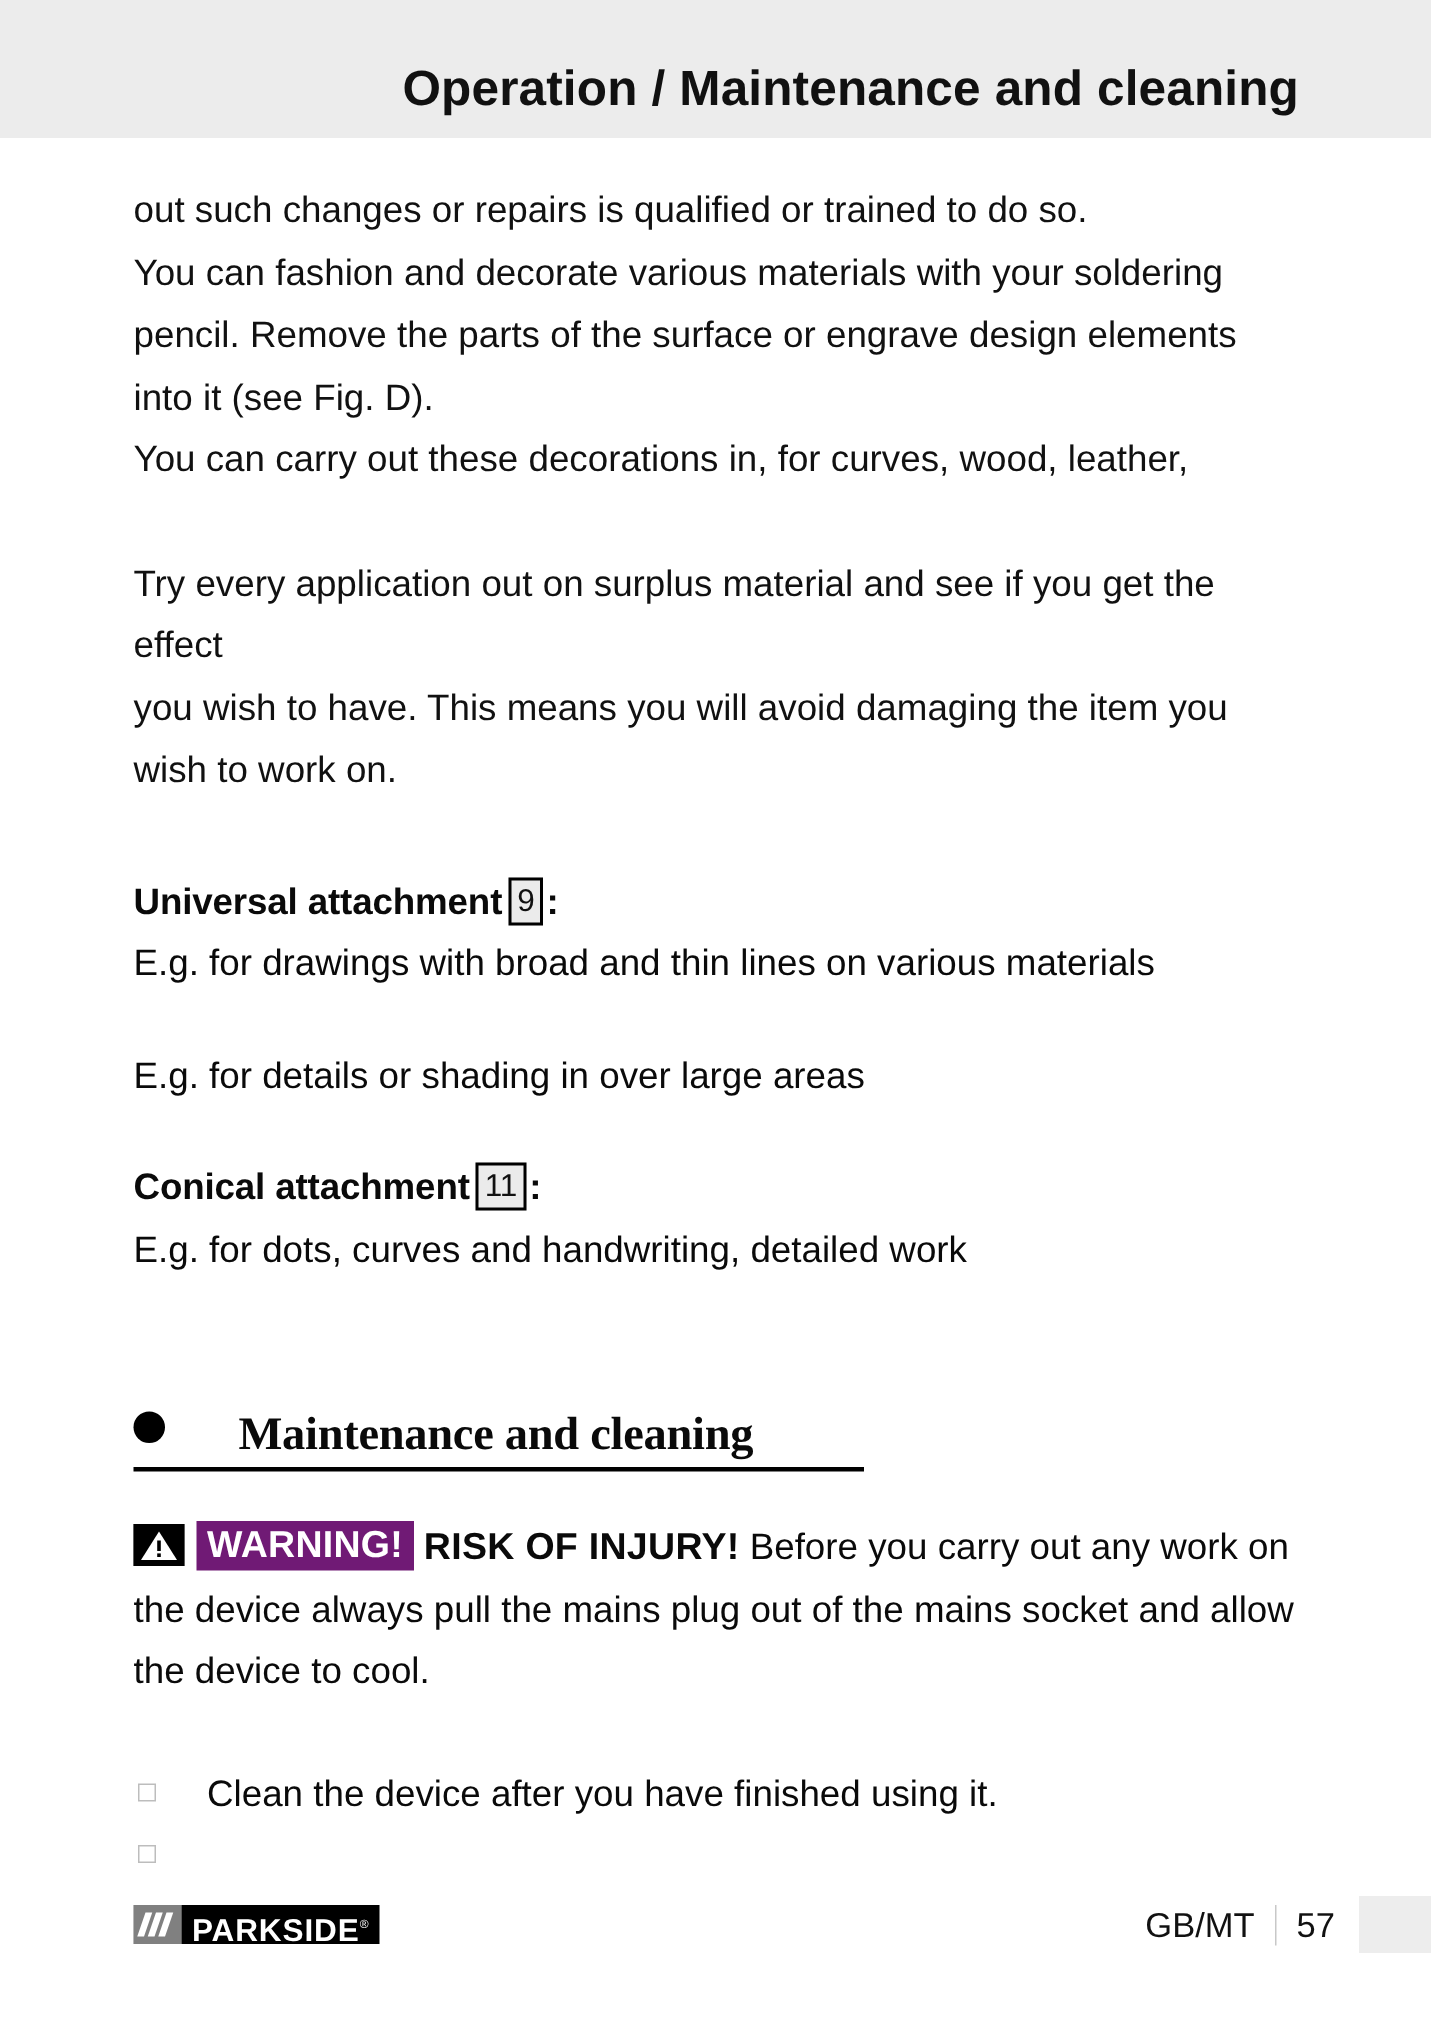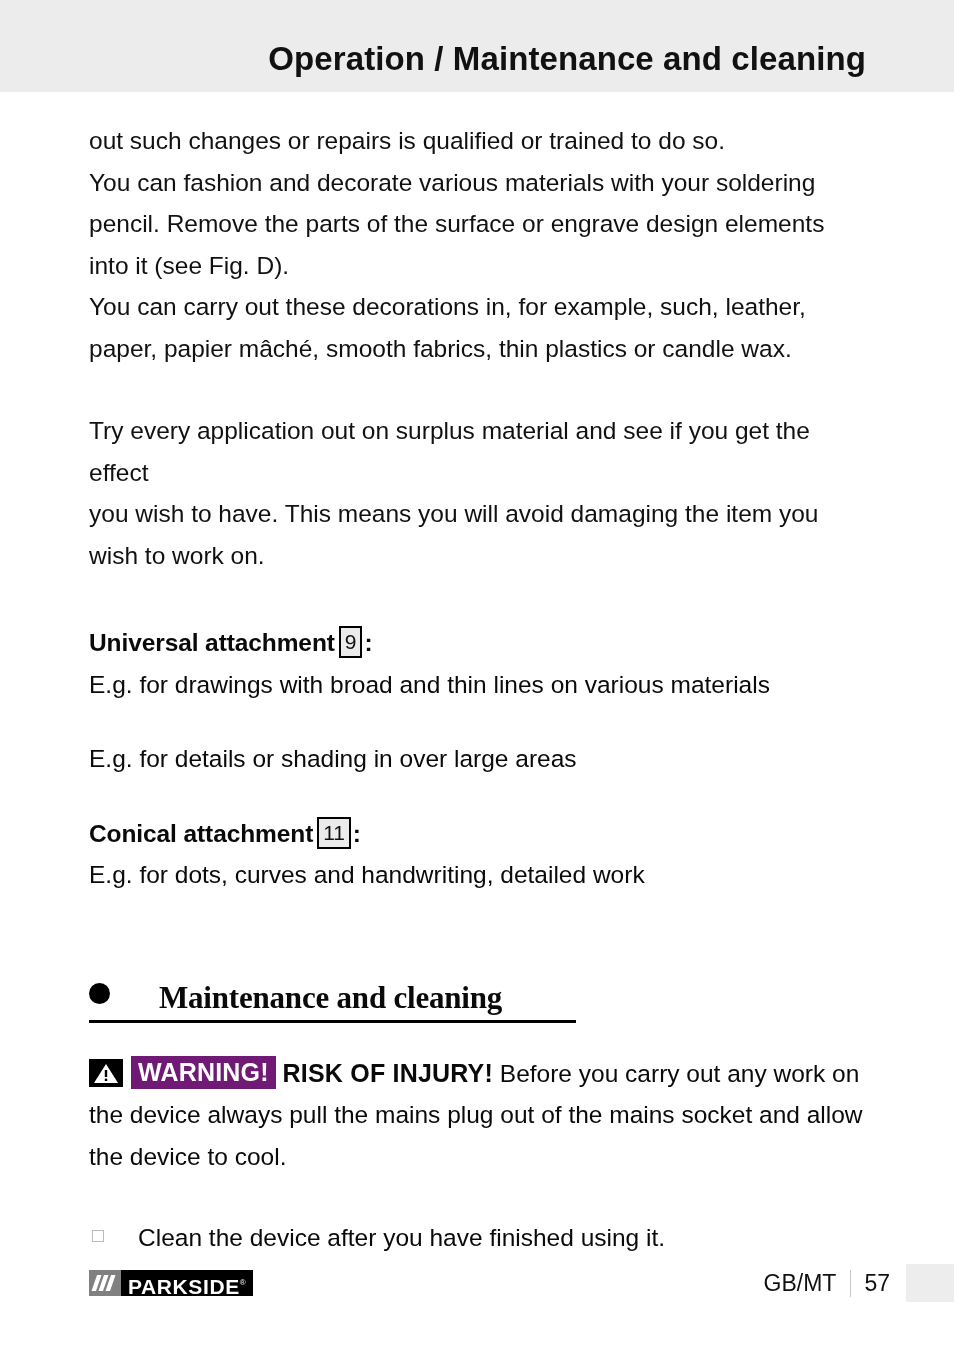--- a/index.html
+++ b/index.html
@@ -264,22 +264,21 @@
 </div>
 
 <div class="page">
   <div class="content">
 
     <p class="para">
       <span>out such changes or repairs is qualified or trained to do so.</span><br>
       <span>You can fashion and decorate various materials with your soldering</span><br>
       <span>pencil. Remove the parts of the surface or engrave design elements</span><br>
       <span>into it (see Fig. D).</span><br>
-      <span>You can carry out these decorations in, for example, such, leather,</span><br>
-      <span>paper, papier mâché, smooth fabrics, thin plastics or candle wax.</span>
+      <span>You can carry out these decorations in, for curves, wood, leather,</span><br>
     </p>
 
     <div class="gap-para"></div>
 
     <p class="para">
       <span>Try every application out on surplus material and see if you get the effect</span><br>
       <span>you wish to have. This means you will avoid damaging the item you</span><br>
       <span>wish to work on.</span>
     </p>
 

